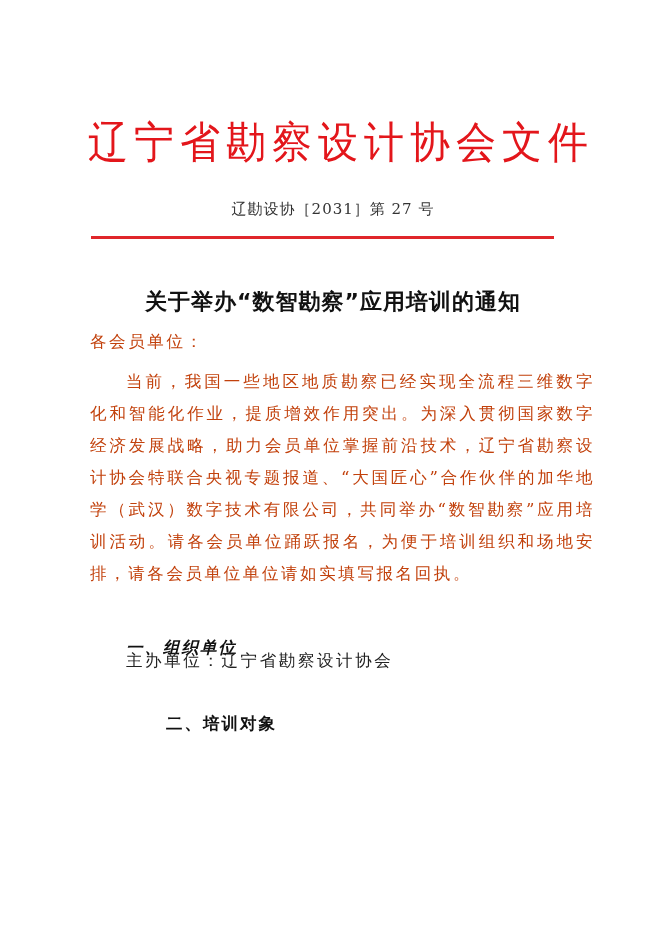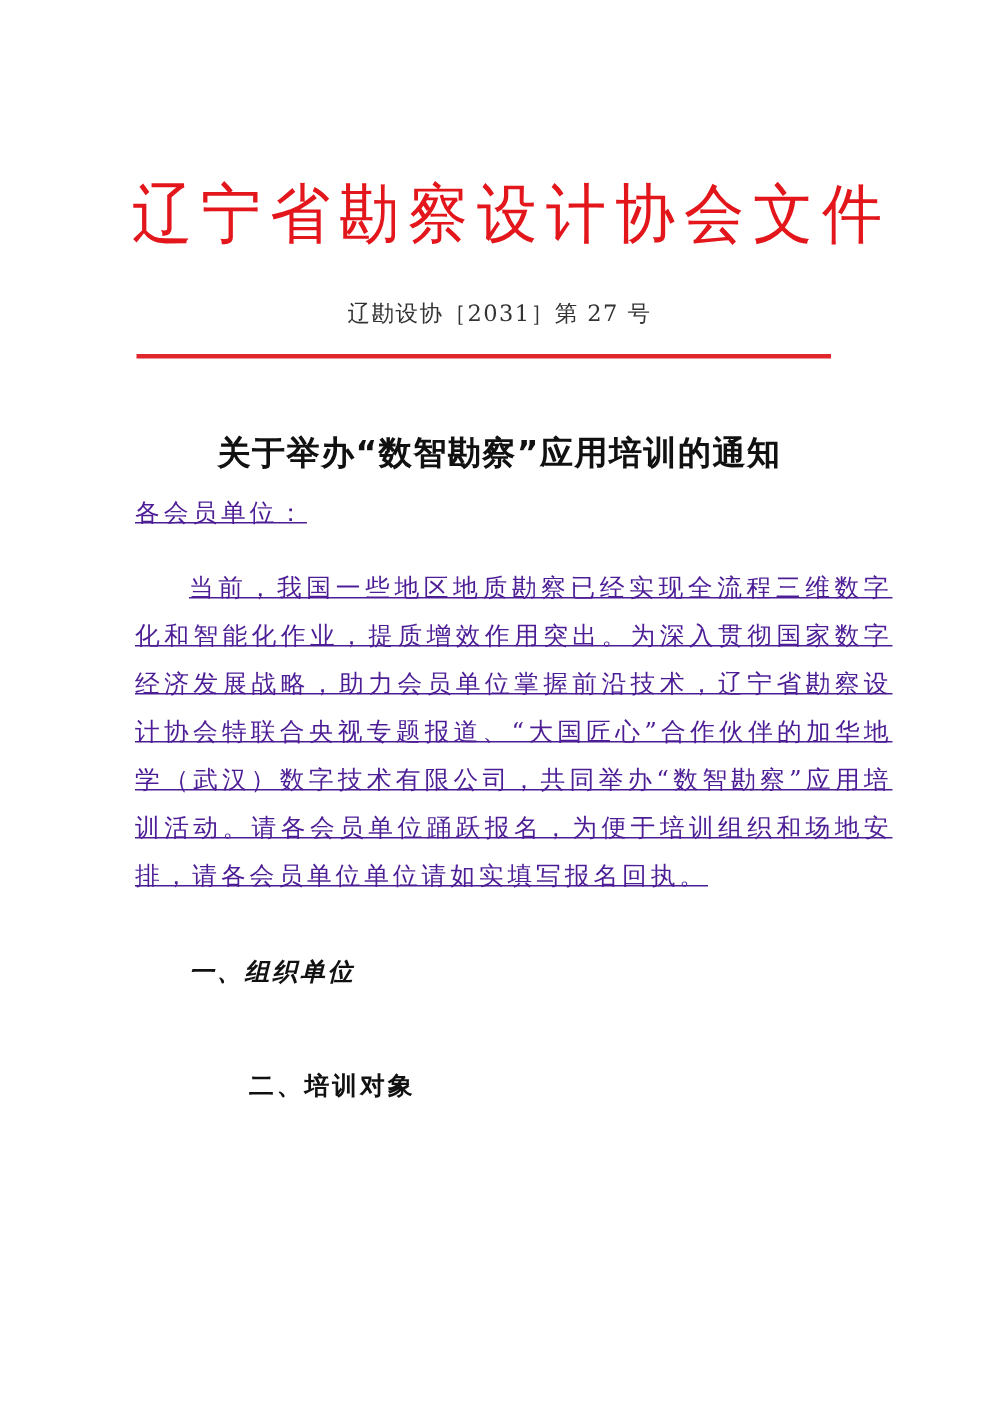--- a/index.html
+++ b/index.html
@@ -21,26 +21,26 @@
     .red-rule {
       position: absolute; left: 91px; top: 236px; width: 463px; height: 3px; background: #e0262a;
     }
     .doc-title {
       position: absolute; left: 0; width: 666px; top: 258px; text-align: center;
       font-family: "DejaVu Sans", sans-serif; font-size: 22px; font-weight: bold; color: #111;
       letter-spacing: 1px;
       margin-top: 29px;
     }
     .body-text {
-      position: absolute; left: 90px; width: 505px; font-size: 16.5px; color: #4c1d95;
-      letter-spacing: 2.6px; line-height: 32px; text-decoration: underline;
+      position: absolute; left: 90px; width: 505px; font-size: 16.5px; color: #c2410c;
+      letter-spacing: 2.6px; line-height: 32px;
     }
     .salutation { top: 326px; }
     .para {
-      top: 376px; text-indent: 36px; text-align: justify;
+      top: 366px; text-indent: 36px; text-align: justify;
     }
     .section { position: absolute; left: 126px; font-size: 16.5px; line-height: 32px; letter-spacing: 2.6px; color: #222; }
     .section.heading { font-family: "DejaVu Sans", sans-serif; font-weight: bold; color: #111; letter-spacing: 2px; }
     .s1 { top: 632px; font-style: italic; }
     .s2 { top: 645px; }
     .s3 { top: 677px; }
     .s4 { top: 708px; margin-left: 40px; }
     .s5 { top: 744px; }
   </style>
 </head>
@@ -66,15 +66,16 @@
 
   <div class="red-rule"></div>
 
   <div class="doc-title">关于举办“数智勘察”应用培训的通知</div>
 
   <div class="body-text salutation">各会员单位：</div>
 
   <div class="body-text para">当前，我国一些地区地质勘察已经实现全流程三维数字化和智能化作业，提质增效作用突出。为深入贯彻国家数字经济发展战略，助力会员单位掌握前沿技术，辽宁省勘察设计协会特联合央视专题报道、“大国匠心”合作伙伴的加华地学（武汉）数字技术有限公司，共同举办“数智勘察”应用培训活动。请各会员单位踊跃报名，为便于培训组织和场地安排，请各会员单位单位请如实填写报名回执。</div>
 
   <div class="section heading s1">一、组织单位</div>
+  <div class="section s2">主办单位：辽宁省勘察设计协会</div>
   <div class="section heading s4">二、培训对象</div>
 
 </div>
 
 </body></html>

